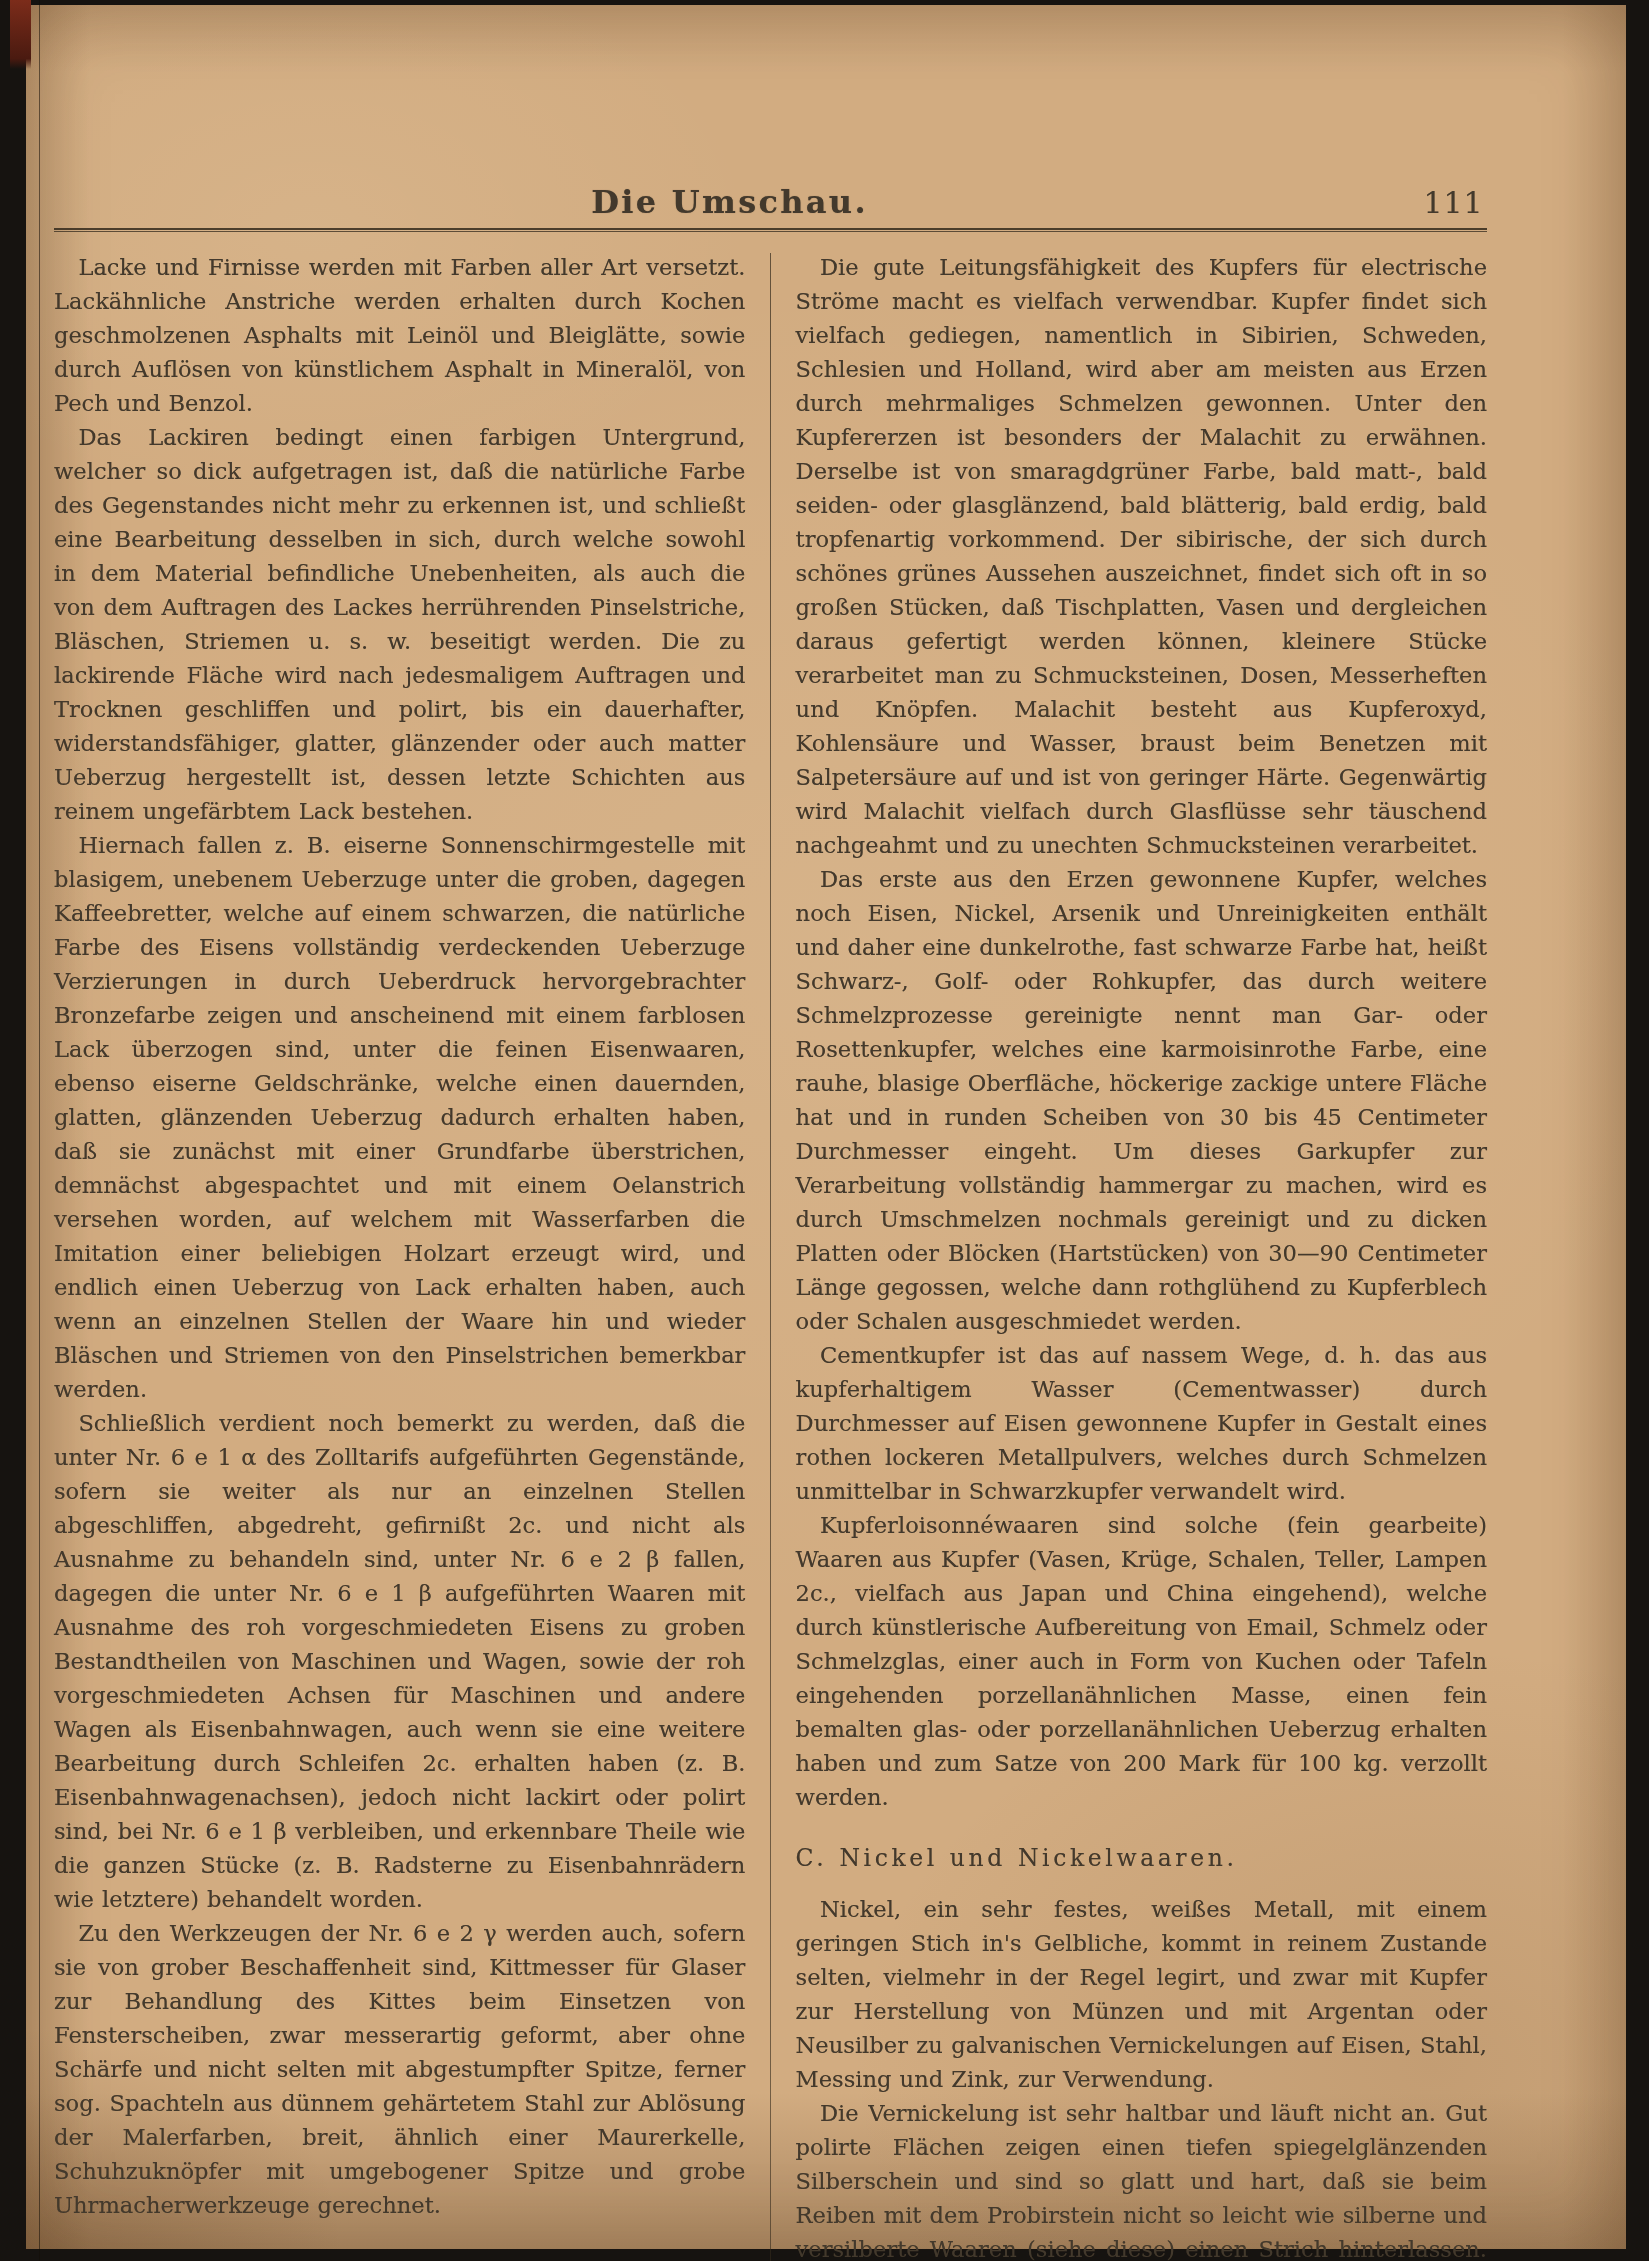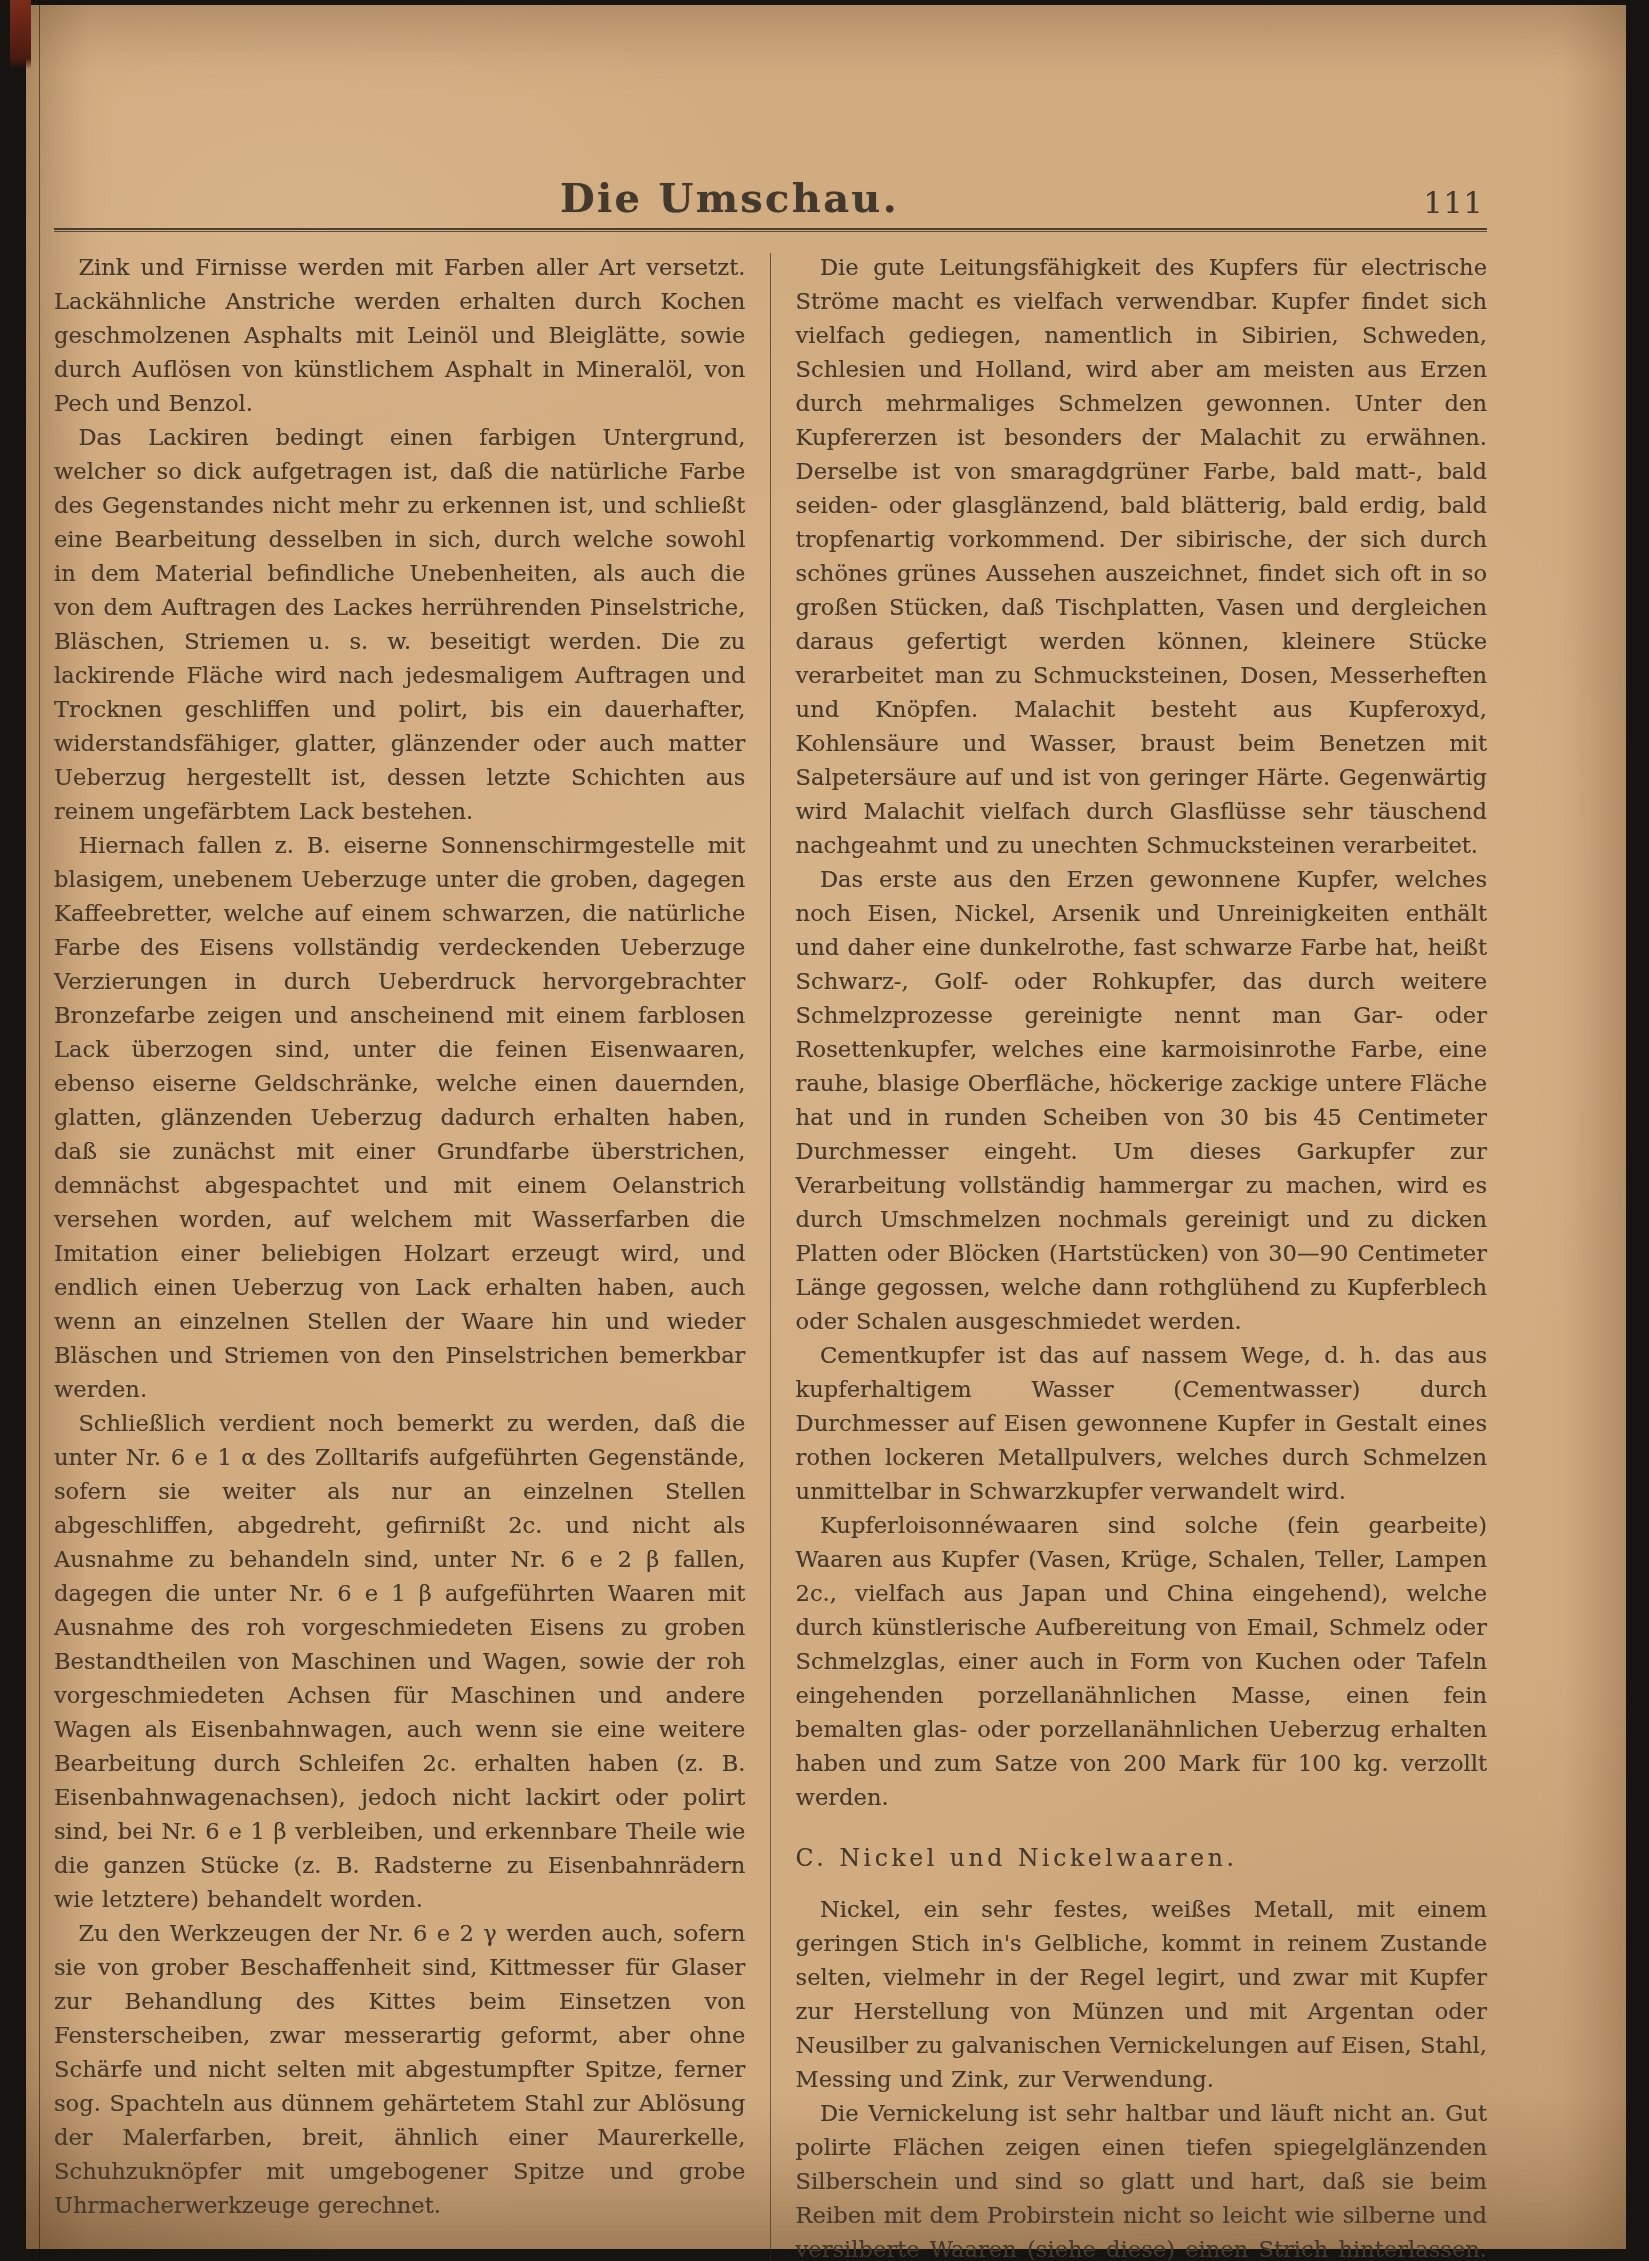--- a/index.html
+++ b/index.html
@@ -38,21 +38,21 @@
       linear-gradient(180deg, rgba(88,54,24,.14), rgba(88,54,24,0) 3%, rgba(88,54,24,0) 93%, rgba(70,42,18,.28));
     box-shadow: inset 0 0 81px rgba(80,50,22,.25);
     z-index:2;
   }
   .masthead{
     position:absolute;left:28px;top:166px;width:1433px;height:50px;
     color:var(--ink);
   }
   .journal-title{
     position:absolute;left:50%;bottom:0;transform:translateX(calc(-50% - 41px));
-    font-size:40px;font-weight:700;letter-spacing:2.3px;white-space:nowrap;
+    font-size:32px;font-weight:700;letter-spacing:2.3px;white-space:nowrap;
     text-shadow:0 0 0.9px rgba(58,46,32,.45);
   }
   .page-number{
     position:absolute;right:3.6px;bottom:1.8px;
     font-size:30px;font-weight:400;letter-spacing:0.9px;
     text-shadow:0 0 0.5px rgba(58,46,32,.4);
     text-align:right;
   }
   .header-rule{
     position:absolute;left:28px;top:223px;width:1433px;height:3.6px;
@@ -89,21 +89,21 @@
 <div class="edge-line"></div>
 
 <div class="paper">
   <div class="masthead">
     <div class="journal-title">Die Umschau.</div>
     <div class="page-number">111</div>
   </div>
   <div class="header-rule"></div>
   <div class="columns">
     <div class="col" id="col-left">
-        <p class="paragraph">Zink und Firnisse werden mit Farben aller Art versetzt. Lackähnliche Anstriche werden erhalten durch Kochen geschmolzenen Asphalts mit Leinöl und Bleiglätte, sowie durch Auflösen von künstlichem Asphalt in Mineralöl, von Pech und Benzol.</p>
+        <p class="paragraph">Lacke und Firnisse werden mit Farben aller Art versetzt. Lackähnliche Anstriche werden erhalten durch Kochen geschmolzenen Asphalts mit Leinöl und Bleiglätte, sowie durch Auflösen von künstlichem Asphalt in Mineralöl, von Pech und Benzol.</p>
         <p class="paragraph">Das Lackiren bedingt einen farbigen Untergrund, welcher so dick aufgetragen ist, daß die natürliche Farbe des Gegenstandes nicht mehr zu erkennen ist, und schließt eine Bearbeitung desselben in sich, durch welche sowohl in dem Material befindliche Unebenheiten, als auch die von dem Auftragen des Lackes herrührenden Pinselstriche, Bläschen, Striemen u. s. w. beseitigt werden. Die zu lackirende Fläche wird nach jedesmaligem Auftragen und Trocknen geschliffen und polirt, bis ein dauerhafter, widerstandsfähiger, glatter, glänzender oder auch matter Ueberzug hergestellt ist, dessen letzte Schichten aus reinem ungefärbtem Lack bestehen.</p>
         <p class="paragraph">Hiernach fallen z. B. eiserne Sonnenschirmgestelle mit blasigem, unebenem Ueberzuge unter die groben, dagegen Kaffeebretter, welche auf einem schwarzen, die natürliche Farbe des Eisens vollständig verdeckenden Ueberzuge Verzierungen in durch Ueberdruck hervorgebrachter Bronzefarbe zeigen und anscheinend mit einem farblosen Lack überzogen sind, unter die feinen Eisenwaaren, ebenso eiserne Geldschränke, welche einen dauernden, glatten, glänzenden Ueberzug dadurch erhalten haben, daß sie zunächst mit einer Grundfarbe überstrichen, demnächst abgespachtet und mit einem Oelanstrich versehen worden, auf welchem mit Wasserfarben die Imitation einer beliebigen Holzart erzeugt wird, und endlich einen Ueberzug von Lack erhalten haben, auch wenn an einzelnen Stellen der Waare hin und wieder Bläschen und Striemen von den Pinselstrichen bemerkbar werden.</p>
         <p class="paragraph">Schließlich verdient noch bemerkt zu werden, daß die unter Nr. 6 e 1 α des Zolltarifs aufgeführten Gegenstände, sofern sie weiter als nur an einzelnen Stellen abgeschliffen, abgedreht, gefirnißt 2c. und nicht als Ausnahme zu behandeln sind, unter Nr. 6 e 2 β fallen, dagegen die unter Nr. 6 e 1 β aufgeführten Waaren mit Ausnahme des roh vorgeschmiedeten Eisens zu groben Bestandtheilen von Maschinen und Wagen, sowie der roh vorgeschmiedeten Achsen für Maschinen und andere Wagen als Eisenbahnwagen, auch wenn sie eine weitere Bearbeitung durch Schleifen 2c. erhalten haben (z. B. Eisenbahnwagenachsen), jedoch nicht lackirt oder polirt sind, bei Nr. 6 e 1 β verbleiben, und erkennbare Theile wie die ganzen Stücke (z. B. Radsterne zu Eisenbahnrädern wie letztere) behandelt worden.</p>
         <p class="paragraph">Zu den Werkzeugen der Nr. 6 e 2 γ werden auch, sofern sie von grober Beschaffenheit sind, Kittmesser für Glaser zur Behandlung des Kittes beim Einsetzen von Fensterscheiben, zwar messerartig geformt, aber ohne Schärfe und nicht selten mit abgestumpfter Spitze, ferner sog. Spachteln aus dünnem gehärtetem Stahl zur Ablösung der Malerfarben, breit, ähnlich einer Maurerkelle, Schuhzuknöpfer mit umgebogener Spitze und grobe Uhrmacherwerkzeuge gerechnet.</p>
       </div>
     <div class="divider"></div>
     <div class="col" id="col-right">
         <p class="paragraph">Die gute Leitungsfähigkeit des Kupfers für electrische Ströme macht es vielfach verwendbar. Kupfer findet sich vielfach gediegen, namentlich in Sibirien, Schweden, Schlesien und Holland, wird aber am meisten aus Erzen durch mehrmaliges Schmelzen gewonnen. Unter den Kupfererzen ist besonders der Malachit zu erwähnen. Derselbe ist von smaragdgrüner Farbe, bald matt-, bald seiden- oder glasglänzend, bald blätterig, bald erdig, bald tropfenartig vorkommend. Der sibirische, der sich durch schönes grünes Aussehen auszeichnet, findet sich oft in so großen Stücken, daß Tischplatten, Vasen und dergleichen daraus gefertigt werden können, kleinere Stücke verarbeitet man zu Schmucksteinen, Dosen, Messerheften und Knöpfen. Malachit besteht aus Kupferoxyd, Kohlensäure und Wasser, braust beim Benetzen mit Salpetersäure auf und ist von geringer Härte. Gegenwärtig wird Malachit vielfach durch Glasflüsse sehr täuschend nachgeahmt und zu unechten Schmucksteinen verarbeitet.</p>
         <p class="paragraph">Das erste aus den Erzen gewonnene Kupfer, welches noch Eisen, Nickel, Arsenik und Unreinigkeiten enthält und daher eine dunkelrothe, fast schwarze Farbe hat, heißt Schwarz-, Golf- oder Rohkupfer, das durch weitere Schmelzprozesse gereinigte nennt man Gar- oder Rosettenkupfer, welches eine karmoisinrothe Farbe, eine rauhe, blasige Oberfläche, höckerige zackige untere Fläche hat und in runden Scheiben von 30 bis 45 Centimeter Durchmesser eingeht. Um dieses Garkupfer zur Verarbeitung vollständig hammergar zu machen, wird es durch Umschmelzen nochmals gereinigt und zu dicken Platten oder Blöcken (Hartstücken) von 30—90 Centimeter Länge gegossen, welche dann rothglühend zu Kupferblech oder Schalen ausgeschmiedet werden.</p>
         <p class="paragraph">Cementkupfer ist das auf nassem Wege, d. h. das aus kupferhaltigem Wasser (Cementwasser) durch Durchmesser auf Eisen gewonnene Kupfer in Gestalt eines rothen lockeren Metallpulvers, welches durch Schmelzen unmittelbar in Schwarzkupfer verwandelt wird.</p>

